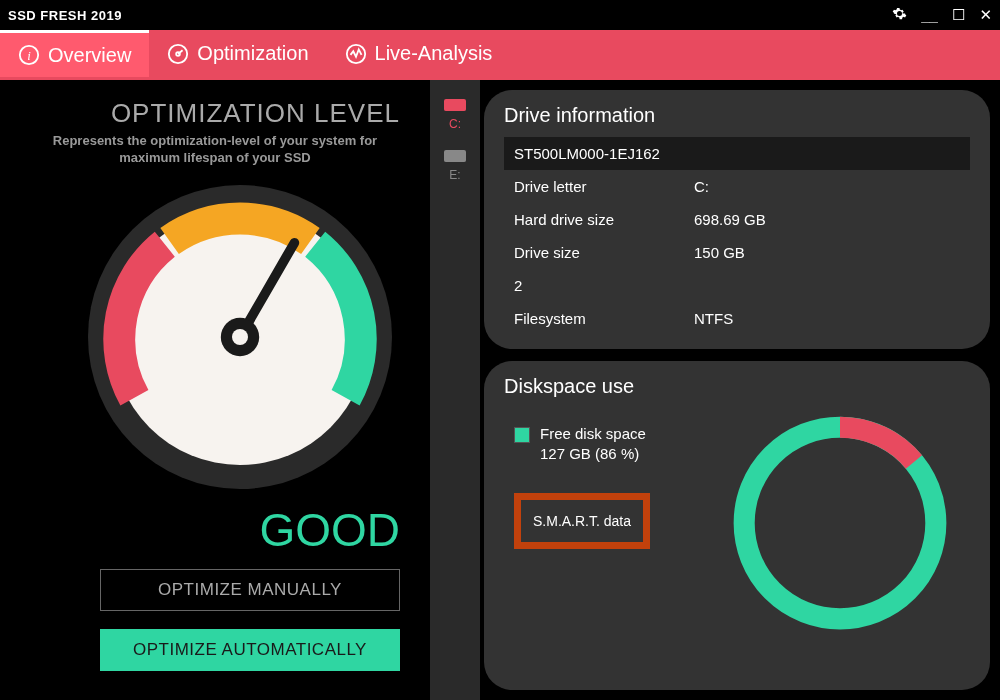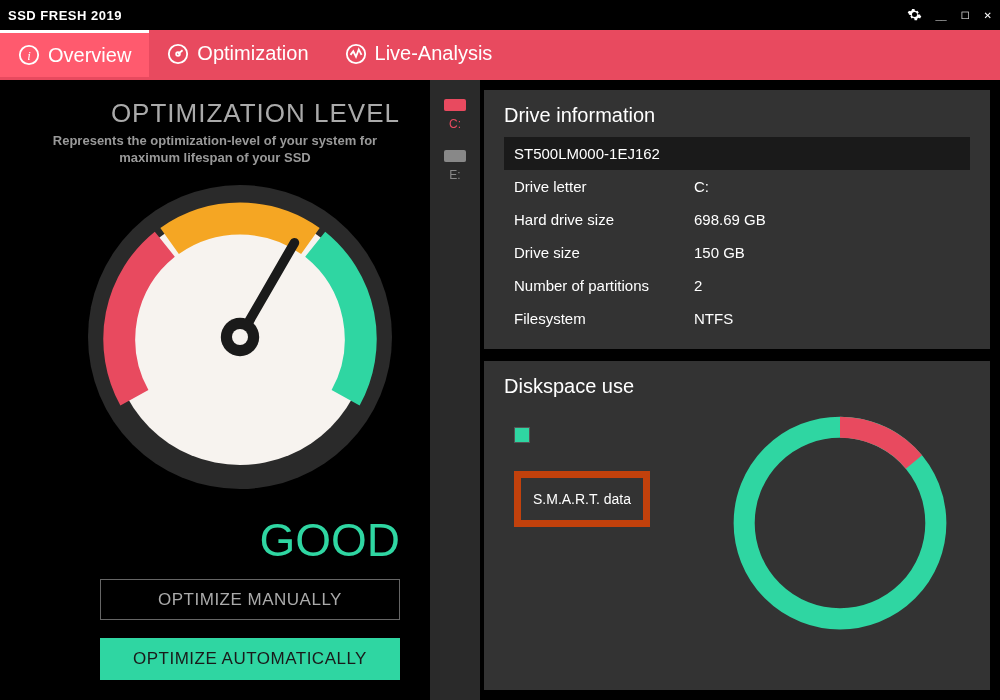--- a/index.html
+++ b/index.html
@@ -1,49 +1,49 @@
 <!DOCTYPE html>
 <html><head>
 <meta charset="utf-8">
 <style>
 * { margin: 0; padding: 0; box-sizing: border-box; font-family: "Segoe UI", Arial, sans-serif; }
 body { background: #000; width: 1000px; height: 700px; overflow: hidden; color: #fff; }
 
 .titlebar { height: 30px; background: #000; display: flex; align-items: center; padding: 0 8px; }
 .titlebar-title { font-size: 13px; font-weight: bold; letter-spacing: 0.5px; }
 .titlebar-controls { margin-left: auto; display: flex; gap: 14px; align-items: center; }
-.titlebar-controls span { font-size: 10px; cursor: pointer; }
+.titlebar-controls span { font-size: 15px; cursor: pointer; }
 .gear-svg { width: 15px; height: 15px; fill: #fff; }
 
 .tabbar { height: 50px; background: #e84a5f; display: flex; align-items: stretch; border-bottom: 3px solid #e84a5f; }
 .tab { display: flex; align-items: center; padding: 0 18px; gap: 8px; color: #fff; font-size: 20px; cursor: pointer; }
 .tab.active { background: #ff5a6e; border-top: 3px solid #fff; margin-top: 0; }
 .tab-icon { width: 22px; height: 22px; }
 .tab-icon circle { fill: none; stroke: #fff; stroke-width: 2; }
 .tab-icon .i-txt { font-family: Georgia, serif; font-style: italic; font-size: 14px; fill: #fff; }
 
 .content { display: flex; height: calc(700px - 30px - 50px); background: #000; }
 .left-panel { width: 430px; padding: 18px 30px 20px 30px; display: flex; flex-direction: column; align-items: flex-end; }
 .opt-title { font-size: 26px; color: #aaa; letter-spacing: 1px; font-weight: 400; }
 .opt-sub { font-size: 13px; color: #999; text-align: center; margin-top: 4px; line-height: 1.3; font-weight: bold;}
 .gauge-wrap { margin-top: 10px; }
-.status-text { font-size: 46px; color: #2fd6a2; margin-top: 12px; font-weight: 400; }
+.status-text { font-size: 46px; color: #2fd6a2; margin-top: 2px; font-weight: 400; }
 .btn { width: 300px; height: 42px; display: flex; align-items: center; justify-content: center; font-size: 17px; letter-spacing: 0.5px; cursor: pointer; margin-top: 18px; }
 .btn-primary { background: #2fd6a2; color: #1a1a1a; }
 .btn-secondary { border: 1px solid #666; color: #aaa; margin-top: 12px; }
 
 .drive-strip { width: 50px; background: #2a2a2a; display: flex; flex-direction: column; align-items: center; padding-top: 10px; gap: 4px; }
 .drive-item { display: flex; flex-direction: column; align-items: center; padding: 6px 0; cursor: pointer; }
 .drive-item.active .drv-letter { color: #e84a5f; }
 .drive-item.active .drv-svg { fill: #e84a5f; }
 .drv-svg { width: 24px; height: 18px; fill: #888; }
 .drv-letter { font-size: 12px; color: #888; margin-top: 3px; }
 
 .right-panel { flex: 1; display: flex; flex-direction: column; gap: 12px; padding: 10px 10px 10px 4px; }
-.card { background: #333; padding: 14px 20px; }
+.card { background: #333; padding: 14px 20px; border-radius: 28px; }
 .card-title { font-size: 20px; margin-bottom: 10px; }
 .info-row { display: flex; padding: 8px 10px; font-size: 15px; }
 .info-row.highlight { background: #1a1a1a; }
 .info-label { width: 180px; }
 .info-value { }
 .card-disk { flex: 1; display: flex; }
 .disk-left { flex: 1; }
 .legend-item { display: flex; align-items: flex-start; gap: 10px; margin: 16px 0 0 10px; }
 .legend-swatch { width: 16px; height: 16px; margin-top: 3px; border:1px solid #555;}
 .swatch-used { background: #e84a5f; }
@@ -154,36 +154,39 @@
           </div>
           <div class="info-row">
             <div class="info-label">Hard drive size</div>
             <div class="info-value">698.69   GB</div>
           </div>
           <div class="info-row">
             <div class="info-label">Drive size</div>
             <div class="info-value">150   GB</div>
           </div>
           <div class="info-row">
-            <div class="info-label">Number of partitions</div>
             <div class="info-value">2</div>
           </div>
           <div class="info-row">
             <div class="info-label">Filesystem</div>
             <div class="info-value">NTFS</div>
           </div>
         </div>
     </div>
 
     <div class="card card-disk" style="display:block">
       <div class="card-title">Diskspace use</div>
       <div style="display:flex">
         <div class="disk-left">
           <div class="legend-item">
             <div class="legend-swatch swatch-free"></div>
+            <div class="legend-text">
+              <div>Free disk space</div>
+              <div>127 GB (86 %)</div>
+            </div>
           </div>
           <div class="smart-btn">S.M.A.R.T. data</div>
         </div>
         <div class="disk-right">
           <svg width="230" height="230" viewBox="0 0 120 120">
             <circle cx="60" cy="60" r="50" fill="none" stroke="#2fd6a2" stroke-width="11"></circle>
             <circle id="donut-used" cx="60" cy="60" r="50" fill="none" stroke="#e84a5f" stroke-width="11" stroke-dasharray="43.98229715025711 314.1592653589793" transform="rotate(-90 60 60)"></circle>
           </svg>
         </div>
       </div>

